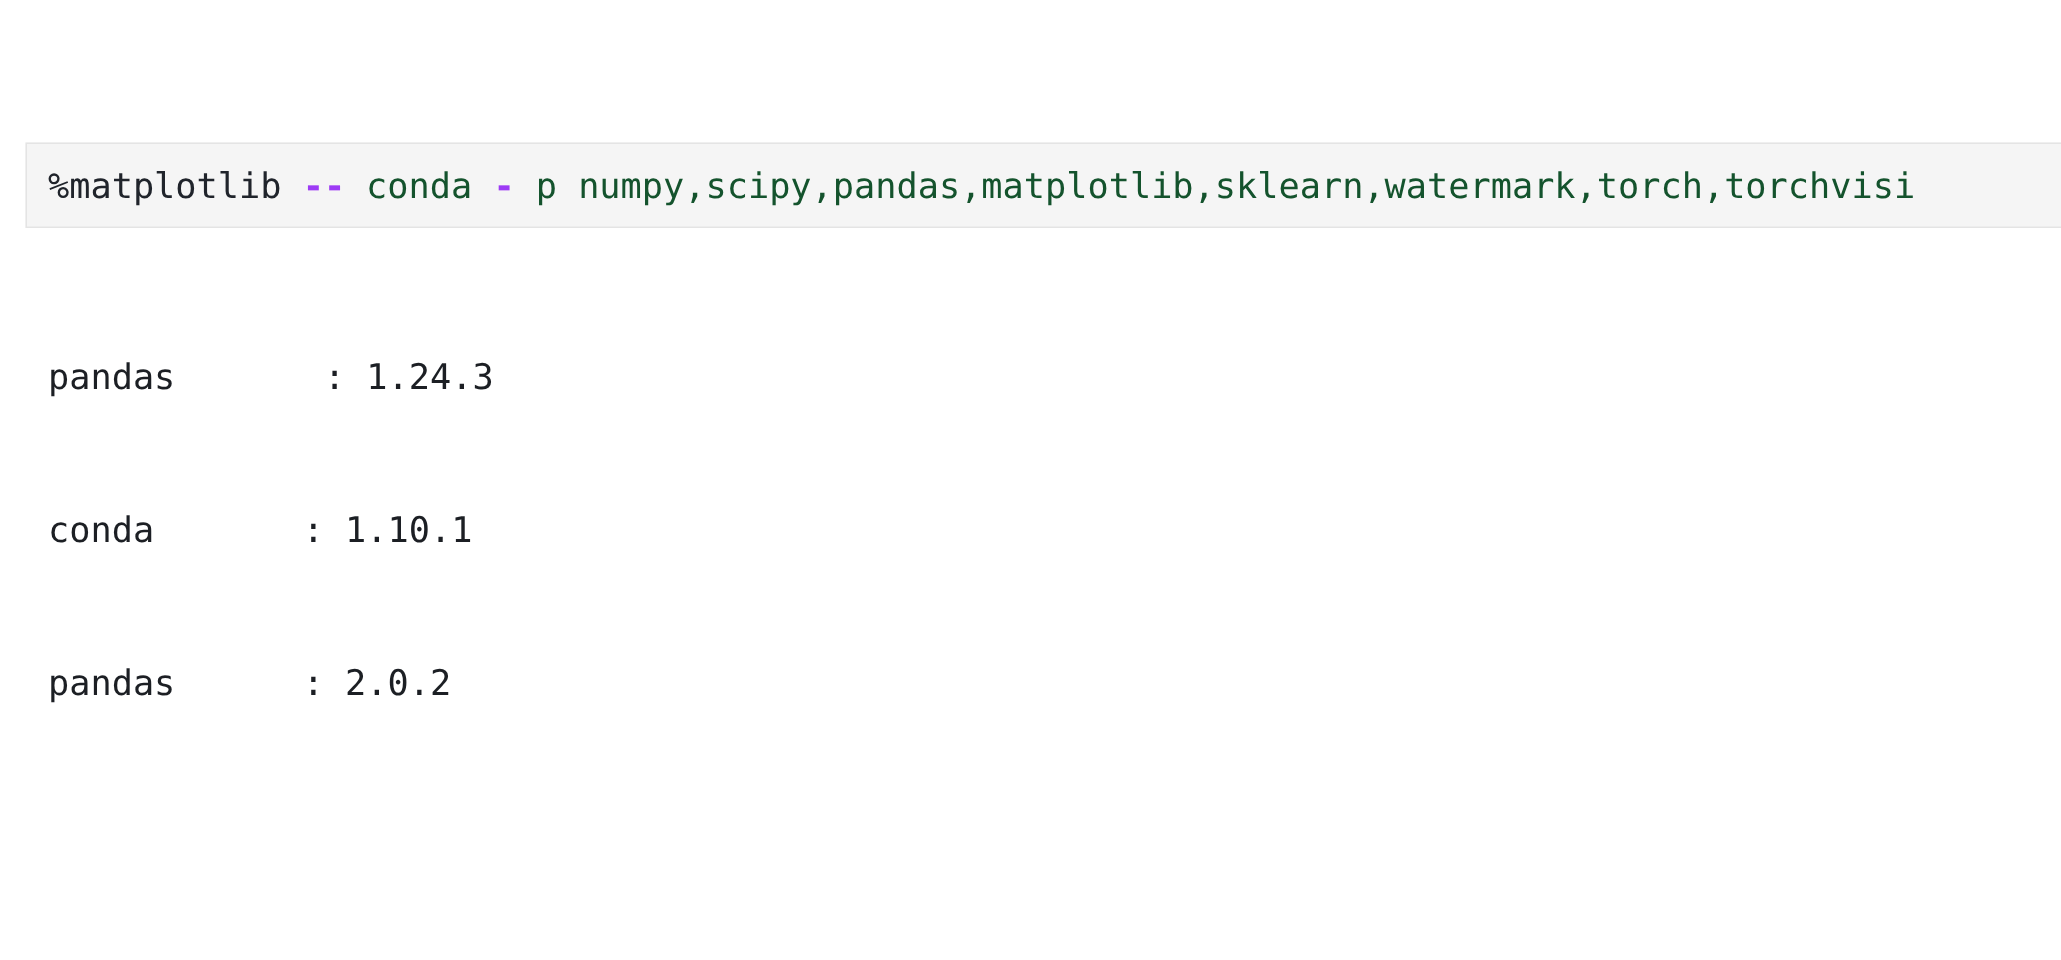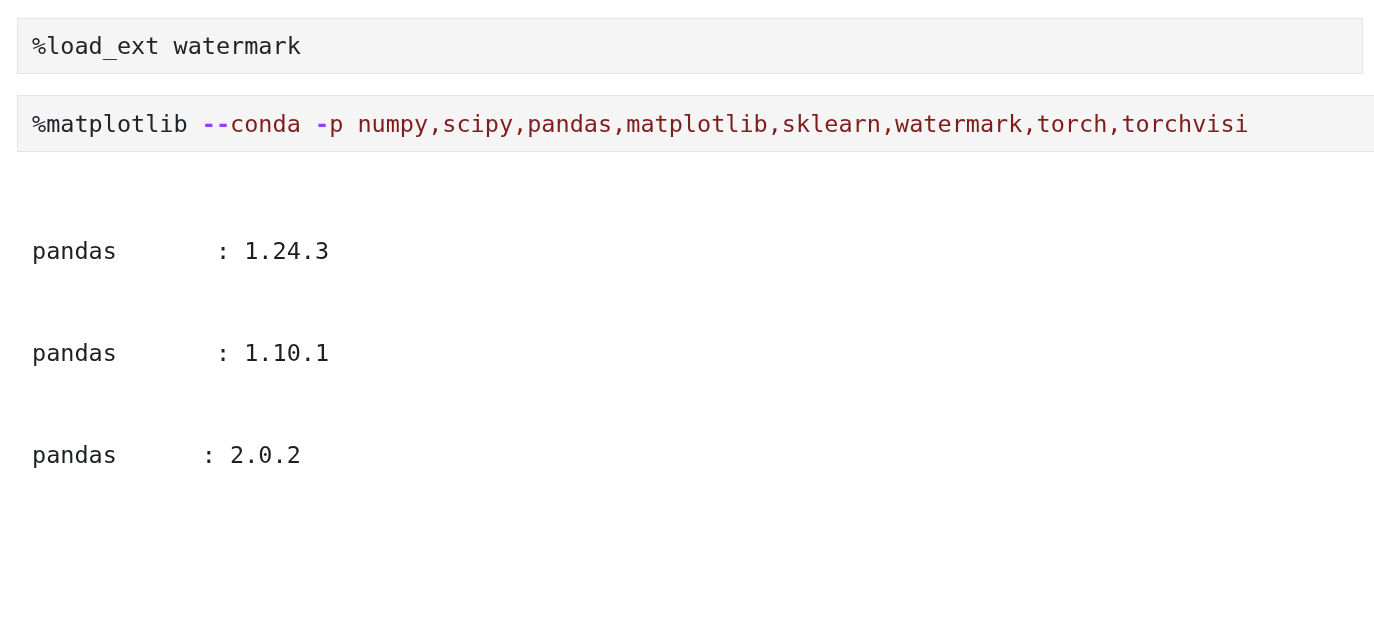--- a/index.html
+++ b/index.html
@@ -51,50 +51,47 @@
     transform: translateY(-50%);
     font-size: 23.5px;
     line-height: 30px;
     letter-spacing: 0px;
     color: #20242b;
     white-space: pre;
   }
 
   .tok-magic   { color: #20242b; }
   .tok-flag    { color: #9d3bf5; font-weight: 700; }
-  .tok-arg     { color: #7f1d1d; }
+  .tok-arg     { color: #14532d; margin-left: 14px; }
 
   
   .output {
     position: absolute;
     left: 32px;
     top: 166px;
     font-size: 23.5px;
     line-height: 34px;
     color: #1c1f24;
     white-space: pre;
   }
   .output .line { display: block; height: 34px; }
 </style>
 </head>
 <body>
 
 <div class="notebook">
 
-  <div class="cell cell-1">
-    <div class="cell-source"><span class="tok-magic">%load_ext watermark</span></div>
-  </div>
 
   <div class="cell cell-2">
     <div class="cell-source"><span class="tok-magic">%matplotlib </span><span class="tok-flag">--</span><span class="tok-arg">conda </span><span class="tok-flag">-</span><span class="tok-arg">p numpy,scipy,pandas,matplotlib,sklearn,watermark,torch,torchvisi</span></div>
   </div>
 
   <div class="output">
     <span class="line">pandas       : 1.24.3</span>
-    <span class="line">pandas       : 1.10.1</span>
+    <span class="line">conda       : 1.10.1</span>
     <span class="line">pandas      : 2.0.2</span>
     
     
     
     
     
     
     
     
     

